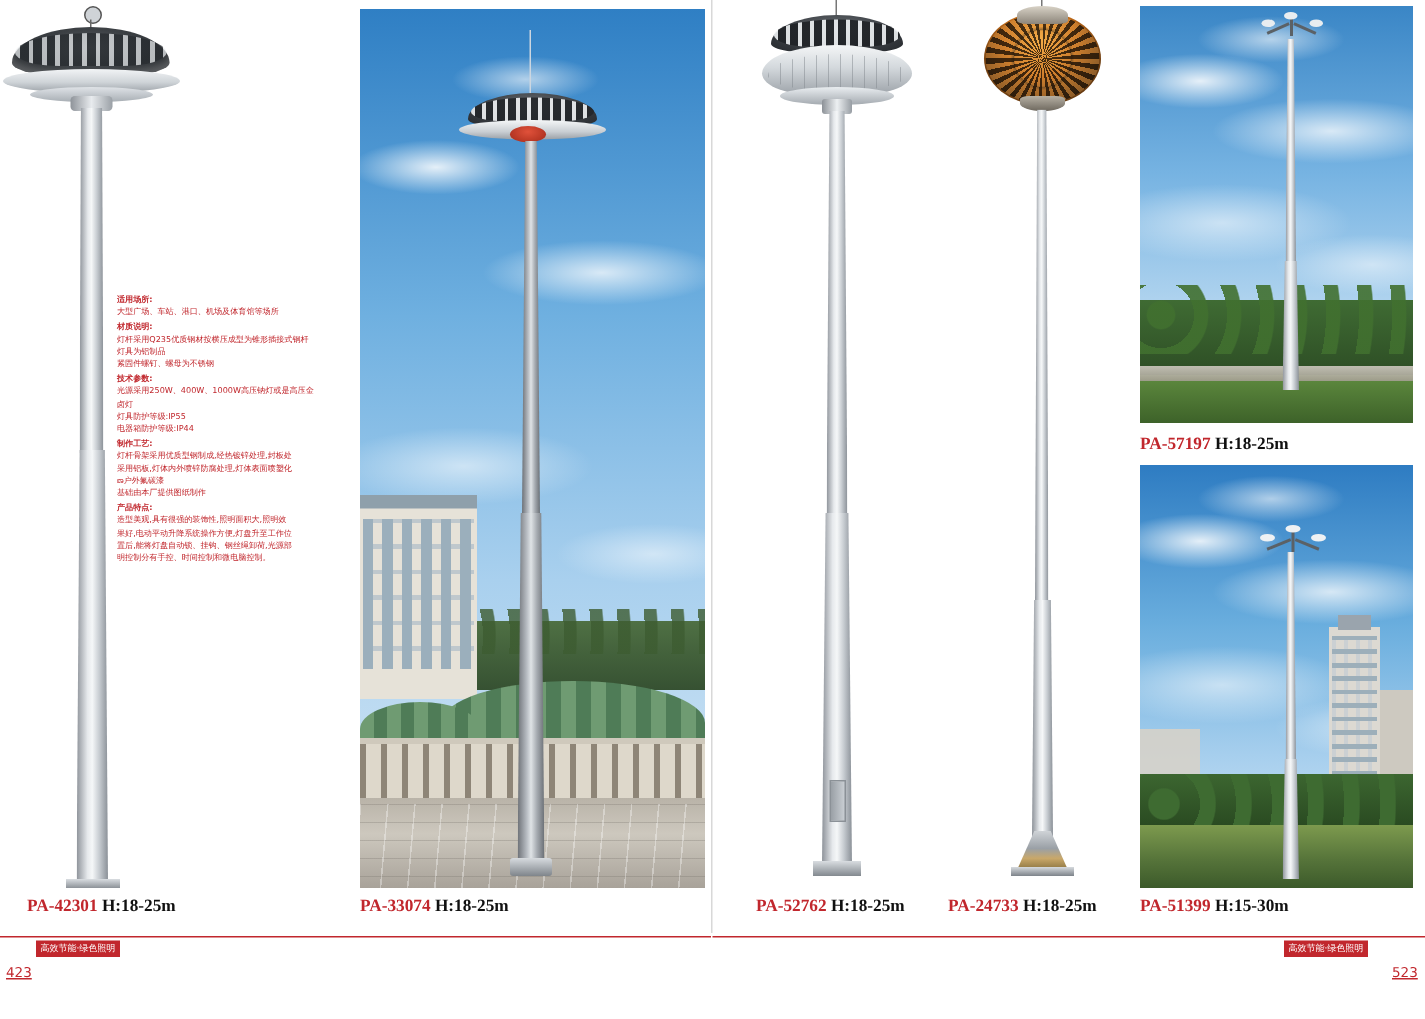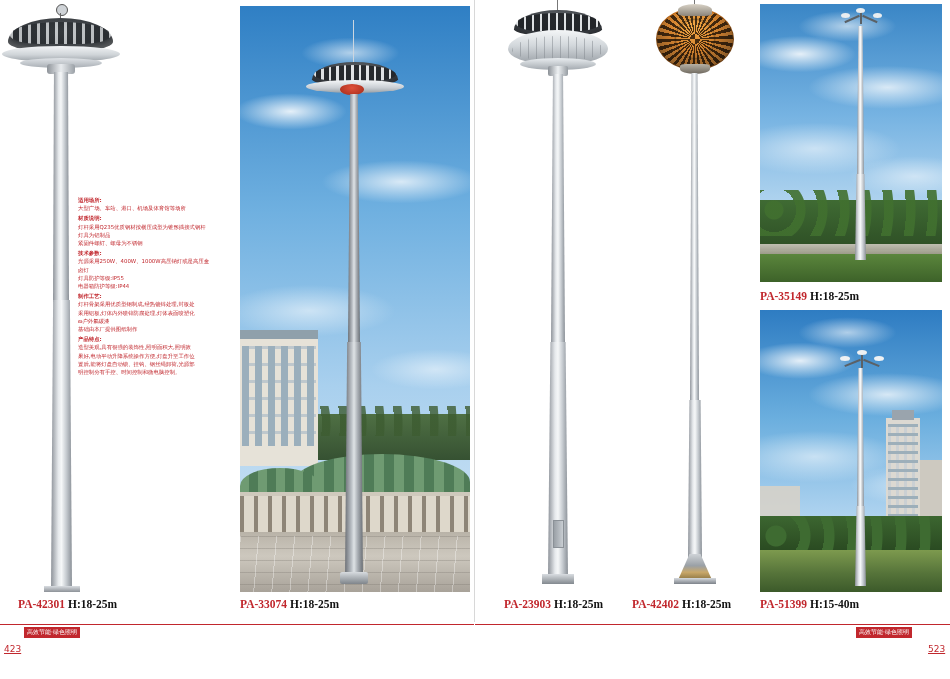--- a/index.html
+++ b/index.html
@@ -268,21 +268,21 @@
 
     <div class="pole" style="left:55px;top:74px;width:14px;height:270px;clip-path:polygon(14% 0,86% 0,100% 100%,0 100%);"></div>
     <div class="pole" style="left:52px;top:342px;width:20px;height:236px;clip-path:polygon(12% 0,88% 0,100% 100%,0 100%);"></div>
     <div style="position:absolute;left:57px;top:520px;width:9px;height:26px;
                 background:linear-gradient(90deg,#9aa0a6,#c9ced3);border:.5px solid #8b9197;"></div>
     <div style="position:absolute;left:46px;top:574px;width:32px;height:10px;
                 background:linear-gradient(180deg,#d9dde1,#83898f);"></div>
   </div>
 
   <div class="code" style="left:504px;top:598px;">
-    <span>PA-23903</span> <span class="h">H:18-25m</span>
+    <span>PA-52762</span> <span class="h">H:18-25m</span>
   </div>
 
   <div style="position:absolute;left:630px;top:0;width:130px;height:596px;background:#ffffff;overflow:hidden;">
 
     <div style="position:absolute;left:64px;top:0;width:1px;height:12px;background:#777;"></div>
 
     <div style="position:absolute;left:26px;top:8px;width:78px;height:62px;
                 background:radial-gradient(circle at 48% 30%, #f0a33a 0%, #c06a18 40%, #5b3410 80%, #2a1a0b 100%);
                 border-radius:50%;"></div>
     <div style="position:absolute;left:27px;top:9px;width:76px;height:60px;border-radius:50%;
@@ -299,21 +299,21 @@
     <div class="pole" style="left:58px;top:400px;width:14px;height:158px;clip-path:polygon(10% 0,90% 0,100% 100%,0 100%);"></div>
 
     <div style="position:absolute;left:48px;top:554px;width:34px;height:26px;
                 background:linear-gradient(180deg,#cfd3d7 0%,#9aa0a6 45%,#c9a86a 70%,#8a7340 100%);
                 clip-path:polygon(34% 0,66% 0,100% 100%,0 100%);"></div>
     <div style="position:absolute;left:44px;top:578px;width:42px;height:6px;
                 background:linear-gradient(180deg,#d6dade,#7d838a);"></div>
   </div>
 
   <div class="code" style="left:632px;top:598px;">
-    <span>PA-42402</span> <span class="h">H:18-25m</span>
+    <span>PA-24733</span> <span class="h">H:18-25m</span>
   </div>
 
   <div class="photo" style="left:760px;top:4px;width:182px;height:278px;">
     <div class="sky" style="background:linear-gradient(180deg,#3a86c6 0%,#76b3e2 40%,#b6d7f0 75%,#dcebf7 100%);"></div>
     <div class="sky-clouds"></div>
 
     <div style="position:absolute;left:0;top:196px;width:100%;height:56px;
                 background:linear-gradient(180deg,#3f6b33 0%,#2b4a23 100%);"></div>
     <div style="position:absolute;left:0;top:186px;width:100%;height:46px;
                 background:repeating-radial-gradient(circle at 14px 20px, #41702f 0 9px, rgba(0,0,0,0) 10px 22px);
@@ -329,21 +329,21 @@
       <div style="position:absolute;left:16px;top:0;width:1.5px;height:12px;background:#5b6166;"></div>
       <div style="position:absolute;left:-3px;top:1px;width:9px;height:5px;background:#e9edf0;border-radius:50%;"></div>
       <div style="position:absolute;left:29px;top:1px;width:9px;height:5px;background:#e9edf0;border-radius:50%;"></div>
       <div style="position:absolute;left:12px;top:-4px;width:9px;height:5px;background:#e9edf0;border-radius:50%;"></div>
     </div>
     <div class="pole" style="left:97px;top:22px;width:7px;height:150px;clip-path:polygon(20% 0,80% 0,100% 100%,0 100%);"></div>
     <div class="pole" style="left:95px;top:170px;width:11px;height:86px;clip-path:polygon(14% 0,86% 0,100% 100%,0 100%);"></div>
   </div>
 
   <div class="code" style="left:760px;top:290px;">
-    <span>PA-35149</span> <span class="h">H:18-25m</span>
+    <span>PA-57197</span> <span class="h">H:18-25m</span>
   </div>
 
   <div class="photo" style="left:760px;top:310px;width:182px;height:282px;">
     <div class="sky" style="background:linear-gradient(180deg,#2e7cc2 0%,#6aaede 38%,#a9d0ee 70%,#dcebf7 100%);"></div>
     <div class="sky-clouds"></div>
 
     <div style="position:absolute;left:126px;top:108px;width:34px;height:126px;background:#dcd9d2;"></div>
     <div style="position:absolute;left:128px;top:114px;width:30px;height:116px;
                 background:repeating-linear-gradient(180deg,#93a8b6 0 3px, rgba(0,0,0,0) 3px 9px),
                            repeating-linear-gradient(90deg,#c9cfd4 0 3px, rgba(0,0,0,0) 3px 8px);
@@ -365,21 +365,21 @@
       <div style="position:absolute;left:17px;top:0;width:1.5px;height:14px;background:#5b6166;"></div>
       <div style="position:absolute;left:-4px;top:2px;width:10px;height:5px;background:#eef1f3;border-radius:50%;"></div>
       <div style="position:absolute;left:30px;top:2px;width:10px;height:5px;background:#eef1f3;border-radius:50%;"></div>
       <div style="position:absolute;left:13px;top:-4px;width:10px;height:5px;background:#eef1f3;border-radius:50%;"></div>
     </div>
     <div class="pole" style="left:97px;top:58px;width:7px;height:140px;clip-path:polygon(20% 0,80% 0,100% 100%,0 100%);"></div>
     <div class="pole" style="left:95px;top:196px;width:11px;height:80px;clip-path:polygon(14% 0,86% 0,100% 100%,0 100%);"></div>
   </div>
 
   <div class="code" style="left:760px;top:598px;">
-    <span>PA-51399</span> <span class="h">H:15-40m</span>
+    <span>PA-51399</span> <span class="h">H:15-30m</span>
   </div>
 
   <div class="footer-rule left"></div>
   <div class="footer-rule right"></div>
 
   <div class="folio" style="left:4px;">423</div>
   <div class="folio-tag" style="left:24px;">高效节能·绿色照明</div>
 
   <div class="folio-tag" style="left:856px;">高效节能·绿色照明</div>
   <div class="folio" style="left:928px;">523</div>

